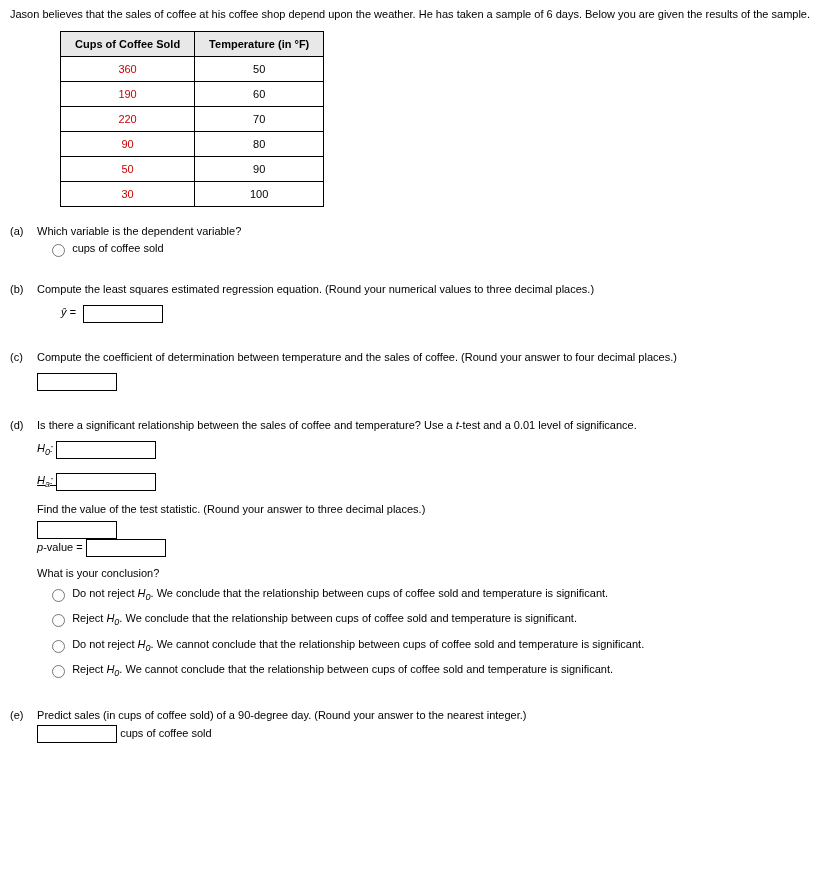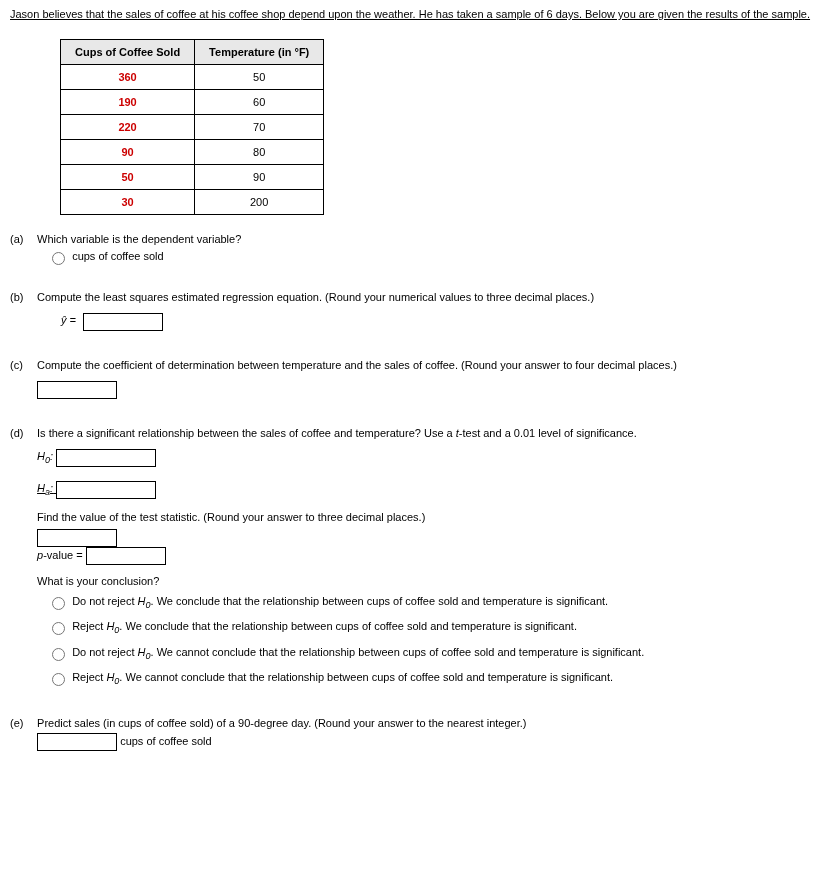--- a/index.html
+++ b/index.html
@@ -6,42 +6,40 @@
     font-family: Verdana, Geneva, sans-serif;
     font-size: 11px;
     color: #000;
     margin: 0;
     padding: 6px 10px;
     background: #fff;
     width: 834px;
     box-sizing: border-box;
   }
   .intro {
-    margin-bottom: 16px;
+    margin-bottom: 8px;
     line-height: 1.5;
-    text-decoration: underline;
   }
   table.data {
     border-collapse: collapse;
     margin-left: 50px;
     margin-bottom: 18px;
   }
   table.data th, table.data td {
     border: 1px solid #000;
     padding: 6px 14px;
     text-align: center;
     font-size: 11px;
   }
   table.data th {
     background: #e8e8e8;
     font-weight: bold;
   }
   table.data td.red {
     color: #cc0000;
-    font-weight: bold;
   }
   .part {
     margin-bottom: 22px;
   }
   .part-label {
     display: inline-block;
     width: 24px;
     vertical-align: top;
   }
   .part-body {
@@ -107,21 +105,21 @@
   <tr>
     <td class="red">90</td>
     <td>80</td>
   </tr>
   <tr>
     <td class="red">50</td>
     <td>90</td>
   </tr>
   <tr>
     <td class="red">30</td>
-    <td>200</td>
+    <td>100</td>
   </tr>
 </tbody>
   </table>
 
 <div class="part">
   <span class="part-label">(a)</span>
   <span class="part-body">
     <span>Which variable is the dependent variable?</span>
     <div class="radio-row">
       <input type="radio" name="a" style="">

